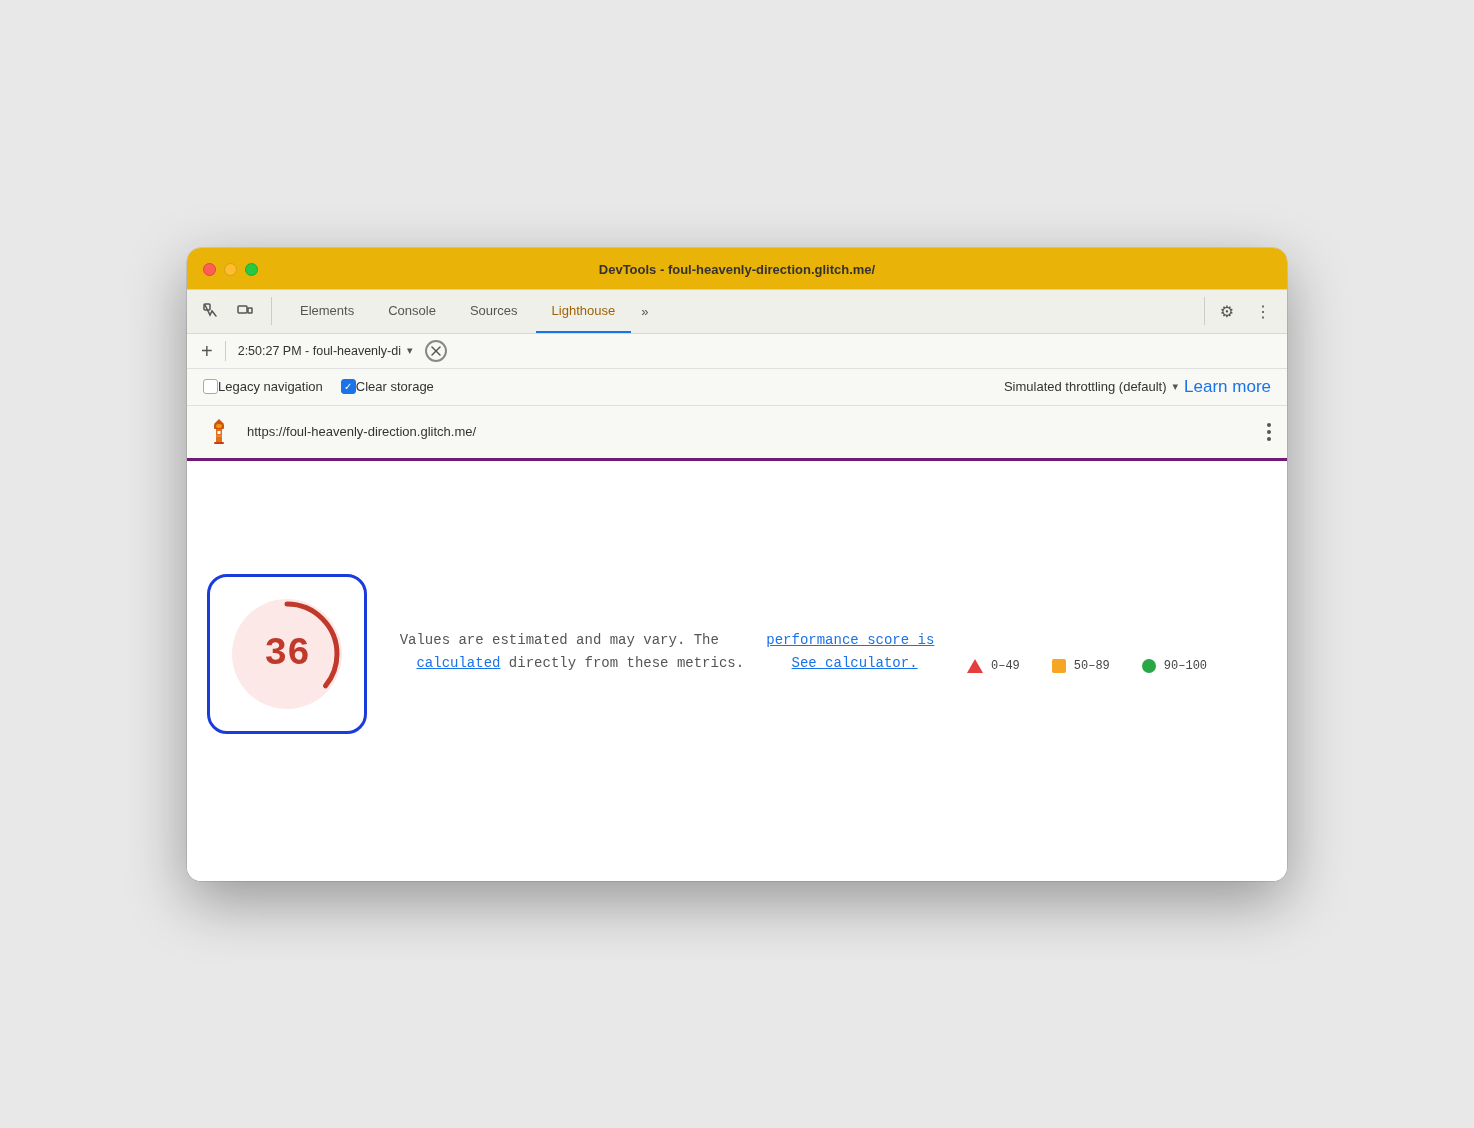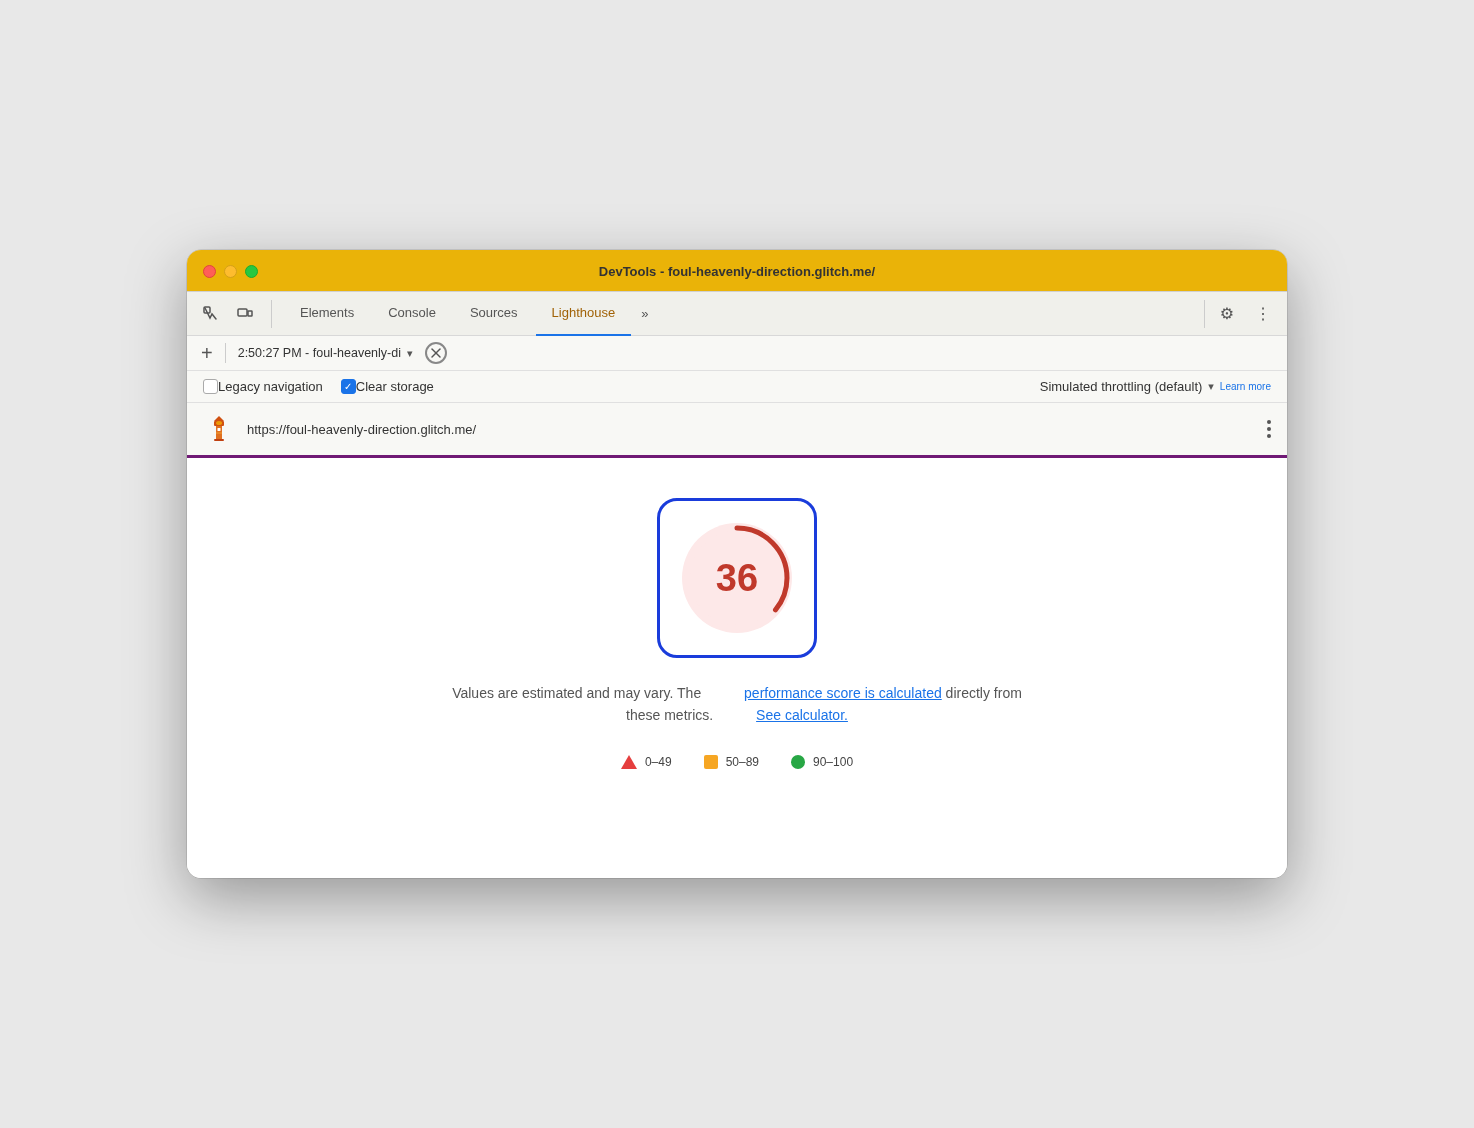--- a/index.html
+++ b/index.html
@@ -191,21 +191,21 @@
     .throttling-label {
       font-size: 13px;
       color: #333;
       display: flex;
       align-items: center;
       gap: 6px;
       margin-left: auto;
     }
     .learn-more {
       color: #1a73e8;
-      font-size: 10px;
+      font-size: 17px;
       text-decoration: none;
       cursor: pointer;
     }
     
     .url-row {
       background: #f8f8f5;
       border-bottom: 3px solid #701a75;
       display: flex;
       align-items: center;
       padding: 10px 16px;
@@ -239,23 +239,24 @@
       width: 4px;
       height: 4px;
       background: #555;
       border-radius: 50%;
     }
     
     .main-content {
       background: white;
       padding: 40px 20px 50px;
       display: flex;
-      flex-direction: column;
+      flex-direction: row;
       align-items: center;
       min-height: 420px;
+      font-family: Liberation Mono, monospace;
     }
     
     .score-gauge {
       width: 160px;
       height: 160px;
       border: 3px solid #1a3cdb;
       border-radius: 20px;
       background: white;
       display: flex;
       align-items: center;

